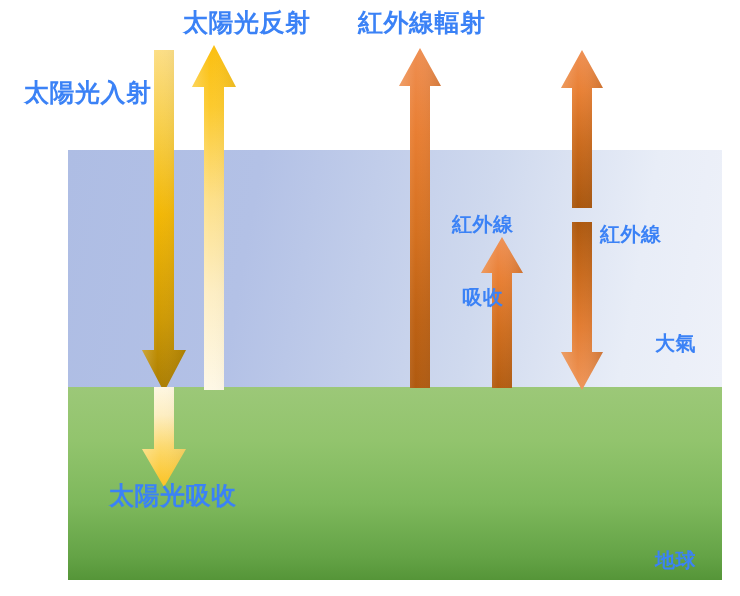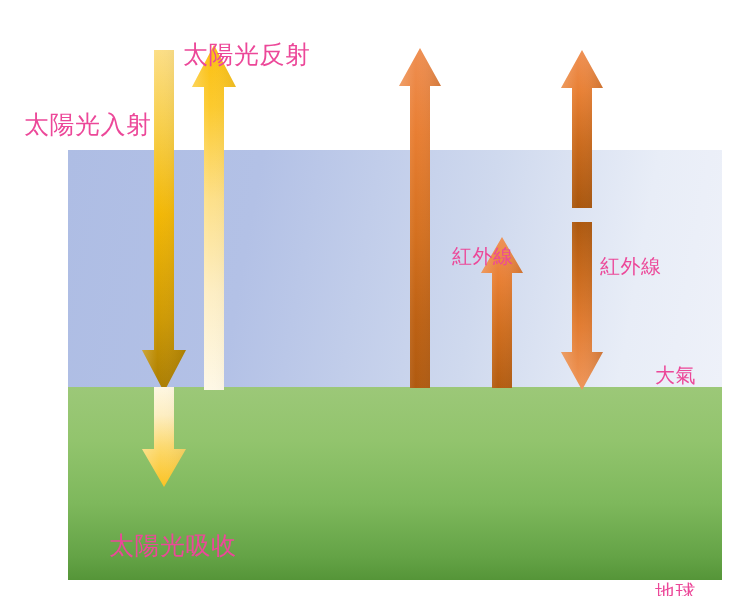--- a/index.html
+++ b/index.html
@@ -49,40 +49,39 @@
   .arrow svg {
     display: block;
     width: 100%;
     height: 100%;
     overflow: visible;
   }
 
   
   .label {
     position: absolute;
-    color: #ec4899;
+    color: #3b82f6;
     font-family: "DejaVu Serif", "Liberation Serif", serif;
-    font-weight: 400;
+    font-weight: 700;
     white-space: pre;
     line-height: 1.22;
     letter-spacing: 0.5px;
-    margin-top: 32px;
   }
   .lbl-lg { font-size: 25px; }
   .lbl-md { font-size: 20px; }
   .center { text-align: center; }
 
   #label-sun-in      { left: 24px;   top: 78px; }
   #label-sun-reflect { left: 183px; top: 8px; }
   #label-ir-rad      { left: 358px; top: 8px; }
   #label-ir-absorb   { left: 452px; top: 163px; }
   #label-ir-reemit   { left: 600px; top: 173px; }
   #label-atmosphere  { left: 655px; top: 331px; }
   #label-earth       { left: 655px; top: 548px; }
-  #label-sun-absorb  { left: 109px; top: 499px; }
+  #label-sun-absorb  { left: 109px; top: 481px; }
 </style>
 </head>
 <body>
 
 <div id="stage">
 
   <div class="band" id="atmosphere"></div>
   <div class="band" id="ground"></div>
 
   <div class="arrow" id="arrow-sun-in" style="left:146px; top:50px; width:44px; height:342px;">
@@ -225,23 +224,25 @@
       </defs>
       <polygon points="12,0 32,0 32,130 43,130 22,168 1,130 12,130" fill="url(#gradIrDn)"></polygon>
       <polygon points="12,0 32,0 32,130 43,130 22,168 1,130 12,130" fill="url(#gradIrDnX)"></polygon>
     </svg>
   </div>
 
   <div class="label lbl-lg" id="label-sun-in">太陽光入射</div>
 
   <div class="label lbl-lg" id="label-sun-reflect">太陽光反射</div>
 
+  <div class="label lbl-lg" id="label-ir-rad">紅外線輻射</div>
 
   <div class="label lbl-md center" id="label-ir-absorb">
     <div>紅外線</div>
+    <div>吸收</div>
   </div>
 
   <div class="label lbl-md center" id="label-ir-reemit">
     <div>紅外線</div>
   </div>
 
   <div class="label lbl-md" id="label-atmosphere">大氣</div>
 
   <div class="label lbl-md" id="label-earth">地球</div>
 

